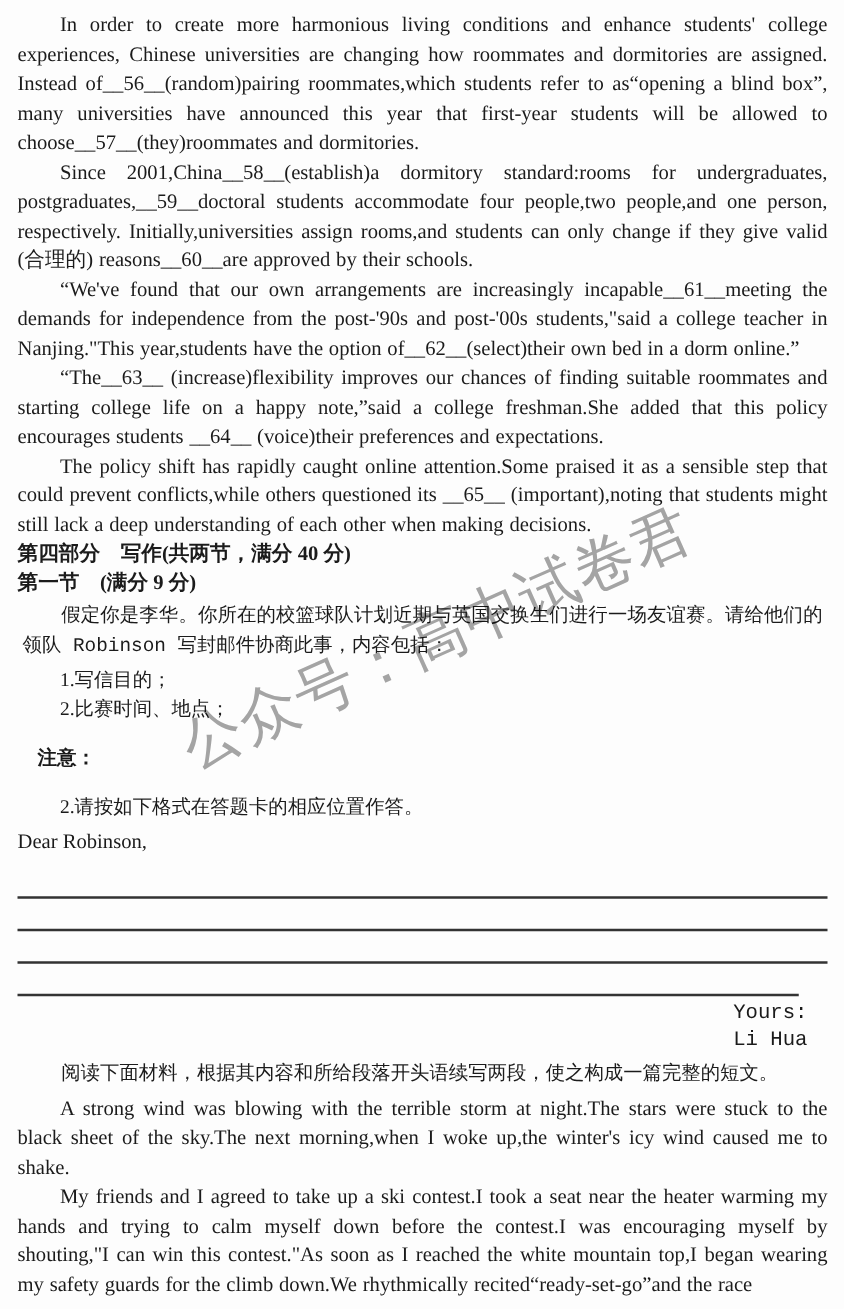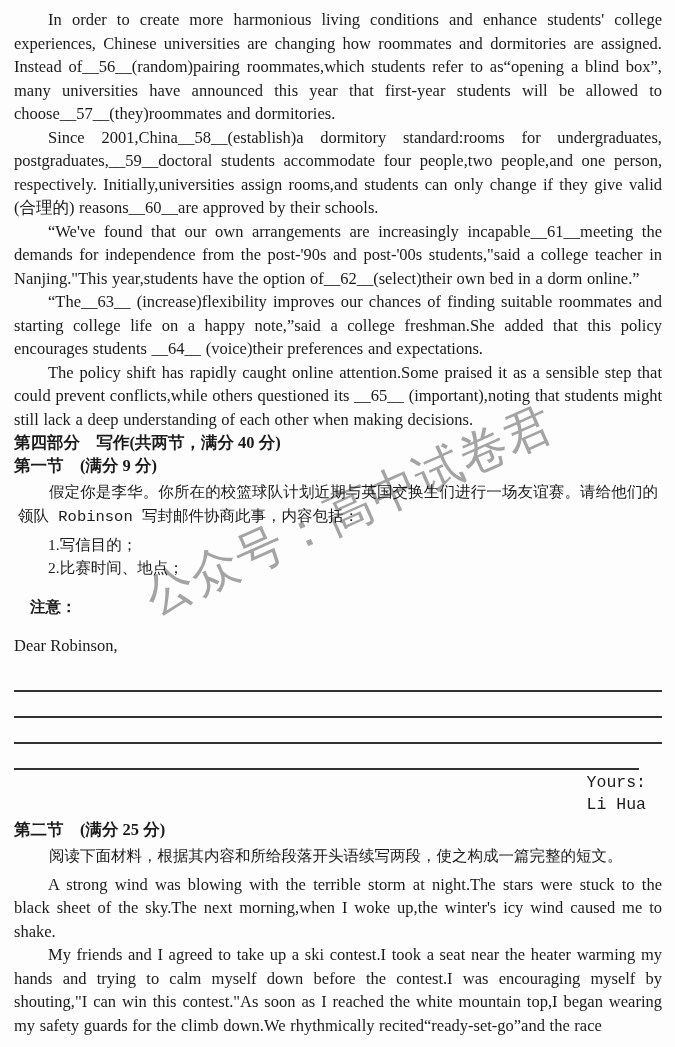--- a/index.html
+++ b/index.html
@@ -110,32 +110,32 @@
 
   <p class="zh-head">第四部分　写作(共两节，满分 40 分)</p>
   <p class="zh-head">第一节　(满分 9 分)</p>
 
   <p class="zh">假定你是李华。你所在的校篮球队计划近期与英国交换生们进行一场友谊赛。请给他们的领队 Robinson 写封邮件协商此事，内容包括：</p>
 
   <p class="zh-item">1.写信目的；</p>
   <p class="zh-item">2.比赛时间、地点；</p>
 
   <p class="notice">注意：</p>
+  <p class="zh-item">2.请按如下格式在答题卡的相应位置作答。</p>
 
   <p class="salutation">Dear Robinson,</p>
 
   <div class="answer-lines">
     <div class="answer-line"></div>
     <div class="answer-line"></div>
     <div class="answer-line"></div>
     <div class="answer-line short"></div>
   </div>
 
   <p class="sign first">Yours:</p>
   <p class="sign">Li Hua</p>
 
-  <p class="zh-head sec2">第二节　(满分 25 分)</p>
   <p class="zh">阅读下面材料，根据其内容和所给段落开头语续写两段，使之构成一篇完整的短文。</p>
 
   <p class="en">A strong wind was blowing with the terrible storm at night.The stars were stuck to the black sheet of the sky.The next morning,when I woke up,the winter's icy wind caused me to shake.</p>
   <p class="en">My friends and I agreed to take up a ski contest.I took a seat near the heater warming my hands and trying to calm myself down before the contest.I was encouraging myself by shouting,"I can win this contest."As soon as I reached the white mountain top,I began wearing my safety guards for the climb down.We rhythmically recited“ready-set-go”and the race</p>
 
 </div>
 
 </body></html>

